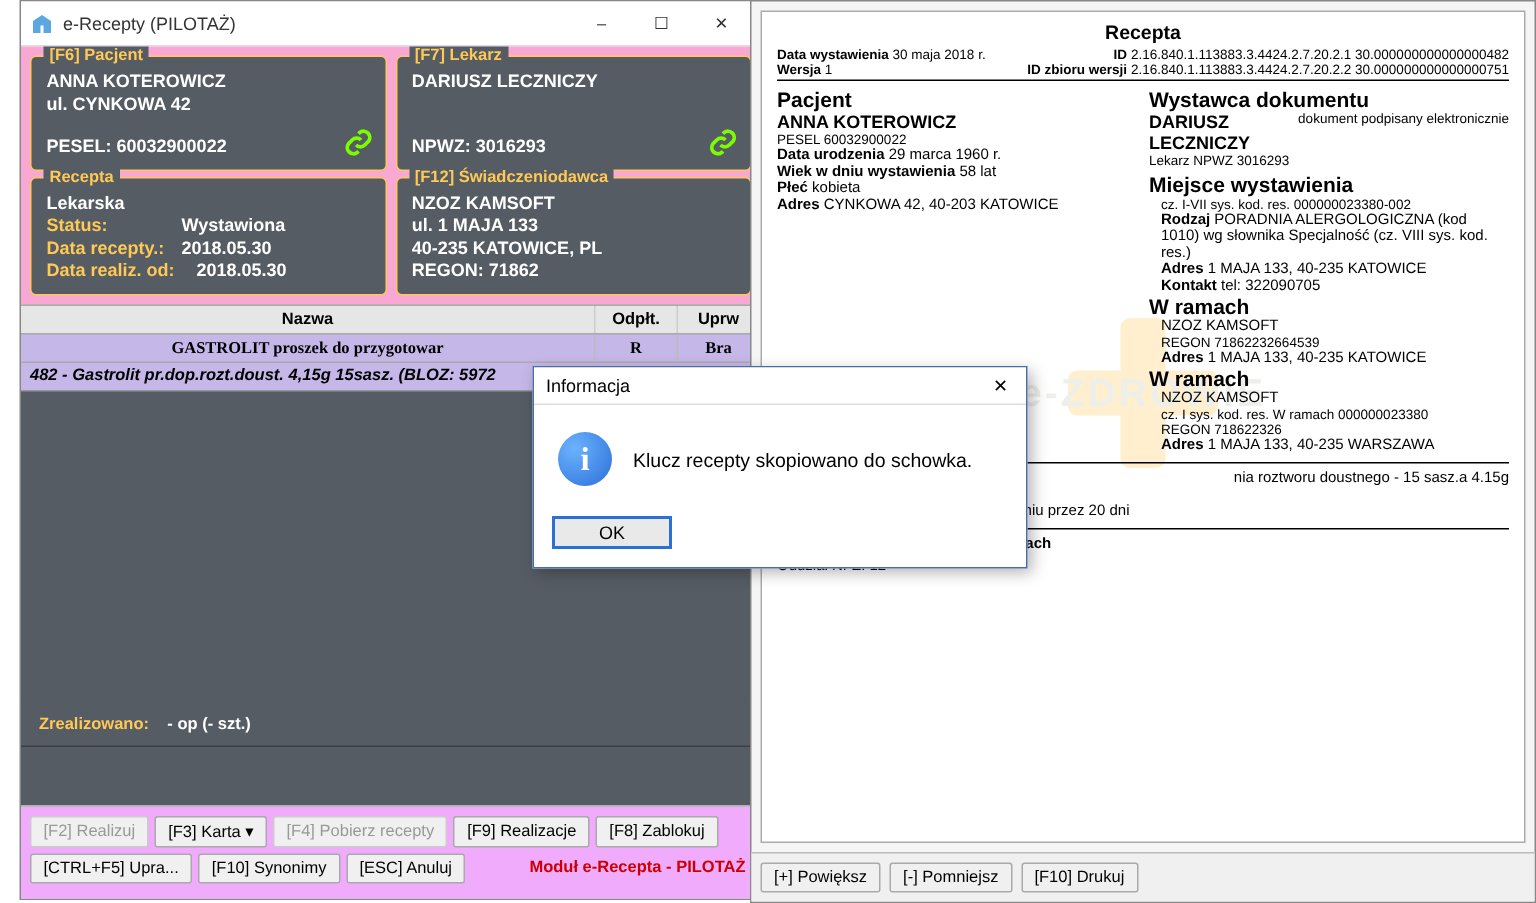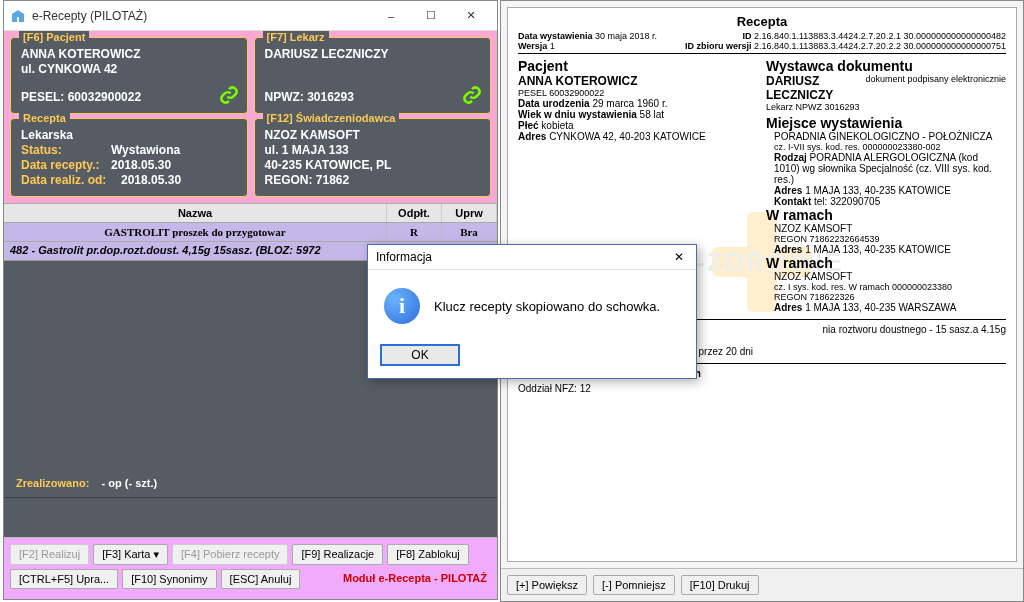--- a/index.html
+++ b/index.html
@@ -8,21 +8,21 @@
     font-size: 11px;
     background: #fff;
     width: 1024px;
     height: 602px;
     overflow: hidden;
     position: relative;
   }
   
   .left-window {
     position: absolute;
-    left: 3px; top: 0;
+    left: 13px; top: 0;
     width: 495px;
     height: 600px;
     border: 1px solid #888;
     background: #fff;
     display: flex;
     flex-direction: column;
   }
   .titlebar {
     height: 30px;
     background: #fff;
@@ -220,21 +220,20 @@
 
   
   .modal {
     position:absolute;
     left: 355px; top: 244px;
     width: 330px;
     background: #fff;
     border: 1px solid #4a6da7;
     box-shadow: 3px 3px 10px rgba(0,0,0,.3);
     z-index: 100;
-    margin-left: 12px;
   }
   .modal .modal-title {
     display:flex; align-items:center; justify-content:space-between;
     padding:5px 8px;
     font-size:12px;
     background:#fff;
     border-bottom:1px solid #ddd;
   }
   .modal .modal-body {
     display:flex; align-items:center; gap:14px;
@@ -404,21 +403,20 @@
           <div><span class="b">Płeć</span> <span>kobieta</span></div>
           <div><span class="b">Adres</span> <span>CYNKOWA 42, 40-203 KATOWICE</span></div>
         </div>
 
         <div class="doc-section">
           <div><span class="hdr">Wystawca dokumentu</span>
                <span class="sm" style="float:right">dokument podpisany elektronicznie</span></div>
           <div class="name">DARIUSZ LECZNICZY</div>
           <div class="sm"><span>Lekarz NPWZ</span> <span>3016293</span></div>
           <div class="hdr" style="margin-top:3px">Miejsce wystawienia</div>
-          <div class="indent">PORADNIA GINEKOLOGICZNO - POŁOŻNICZA</div>
           <div class="indent sm">cz. I-VII sys. kod. res. 000000023380-002</div>
           <div class="indent"><span class="b">Rodzaj</span> <span>PORADNIA ALERGOLOGICZNA (kod 1010) wg słownika Specjalność (cz. VIII sys. kod. res.)</span></div>
           <div class="indent"><span class="b">Adres</span> <span>1 MAJA 133, 40-235 KATOWICE</span></div>
           <div class="indent"><span class="b">Kontakt</span> <span>tel: 322090705</span></div>
           <div class="hdr">W ramach</div>
           <div class="indent">NZOZ KAMSOFT</div>
           <div class="indent sm"><span>REGON</span> <span>71862232664539</span></div>
           <div class="indent"><span class="b">Adres</span> <span>1 MAJA 133, 40-235 KATOWICE</span></div>
           <div class="hdr">W ramach</div>
           <div class="indent">NZOZ KAMSOFT</div>

